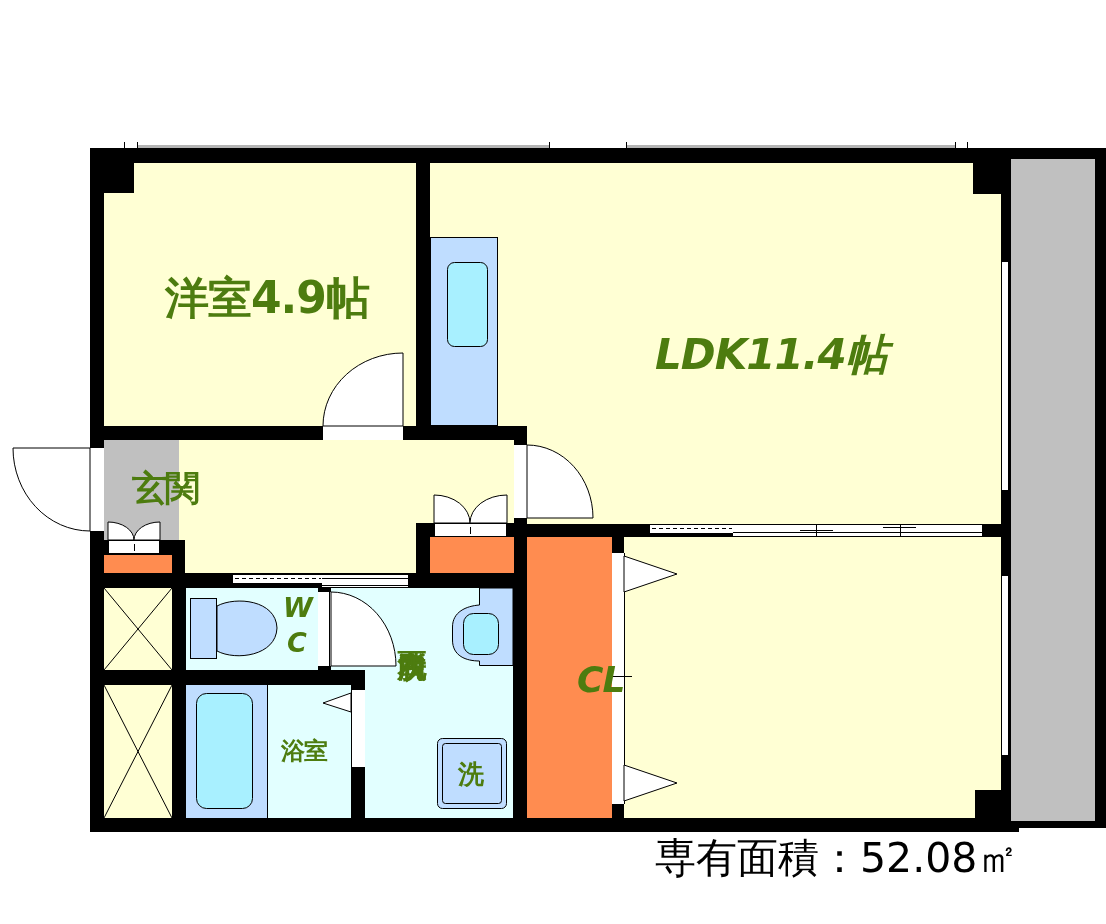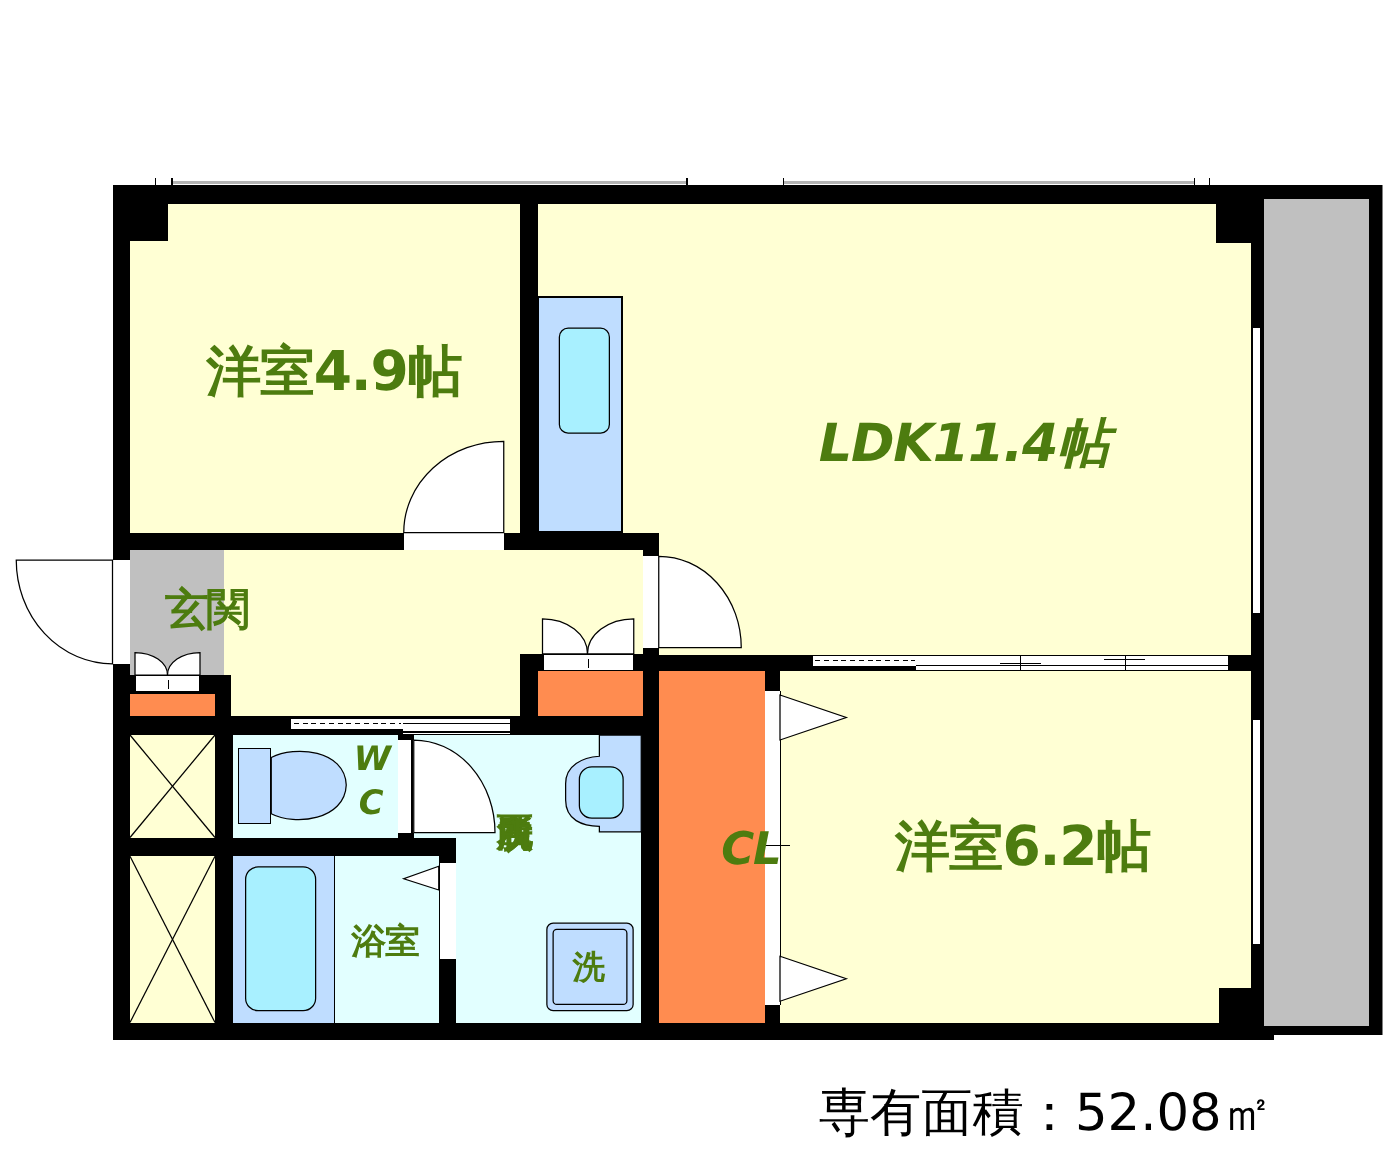--- a/index.html
+++ b/index.html
@@ -17,28 +17,28 @@
       font-weight:bold;
       color:#4d7c0f;
       line-height:1;
       white-space:nowrap;
     }
     .lbl-big { font-size:44px; letter-spacing:-1px; }
     .lbl-ldk { font-size:42px; font-style:italic; letter-spacing:-1px; }
     .lbl-genkan { font-size:35px; letter-spacing:-2px; }
     .lbl-cl { font-size:36px; font-style:italic; letter-spacing:-1px; }
     .lbl-wc { font-size:27px; font-style:italic; }
-    .lbl-bath { font-size:28px; letter-spacing:-1px; }
+    .lbl-bath { font-size:24px; letter-spacing:-1px; }
     .lbl-vert { font-size:29px; writing-mode:vertical-rl; line-height:1.05; }
     .lbl-wm { font-size:26px; }
     .footer {
       position:absolute; left:655px; top:838px;
       font-family:"DejaVu Sans", sans-serif;
       font-size:41px; font-weight:normal; color:#000;
-      line-height:1; white-space:nowrap;margin-top:32px;
+      line-height:1; white-space:nowrap;
     }
   </style>
 </head>
 <body>
 
 <div id="plan">
   <svg width="1106" height="924" viewBox="0 0 1106 924">
 
     <g>
       <rect class="crisp" x="137" y="145" width="412" height="2.5" fill="#B4B4B4"></rect>
@@ -161,21 +161,20 @@
       <rect class="crisp" x="267" y="685" width="84" height="133" fill="#E2FFFF"></rect>
       <line class="ln" x1="267.5" y1="685" x2="267.5" y2="818"></line>
       <rect class="crisp" x="351" y="690" width="14" height="77" fill="#FFFFFF"></rect>
       <line class="ln" x1="351.5" y1="690" x2="351.5" y2="767"></line>
       <polygon class="arc" points="351,693 323,703 351,712" fill="#FFFFFF"></polygon>
     </g>
   </svg>
 
   <div class="lbl lbl-big" style="left:165px; top:276px;">洋室4.9帖</div>
   <div class="lbl lbl-ldk" style="left:655px; top:334px;text-align:right;">LDK11.4帖</div>
-  <div class="lbl lbl-big" style="left:716px; top:656px;">洋室6.2帖</div>
   <div class="lbl lbl-genkan" style="left:108px; top:471px;margin-left:24px;">玄関</div>
   <div class="lbl lbl-cl" style="left:542px; top:662px;margin-left:35px;">CL</div>
   <div class="lbl lbl-wc" style="left:283px; top:594px;">W</div>
   <div class="lbl lbl-wc" style="left:287px; top:629px;">C</div>
   <div class="lbl lbl-bath" style="left:281px; top:739px;">浴室</div>
   <div class="lbl lbl-vert" style="left:397px; top:628px;">洗面脱衣所</div>
   <div class="lbl lbl-wm" style="left:458px; top:761px;">洗</div>
 
   <div class="footer">
     <span>専有面積</span><span>：</span><span>52.08</span><span>㎡</span>

